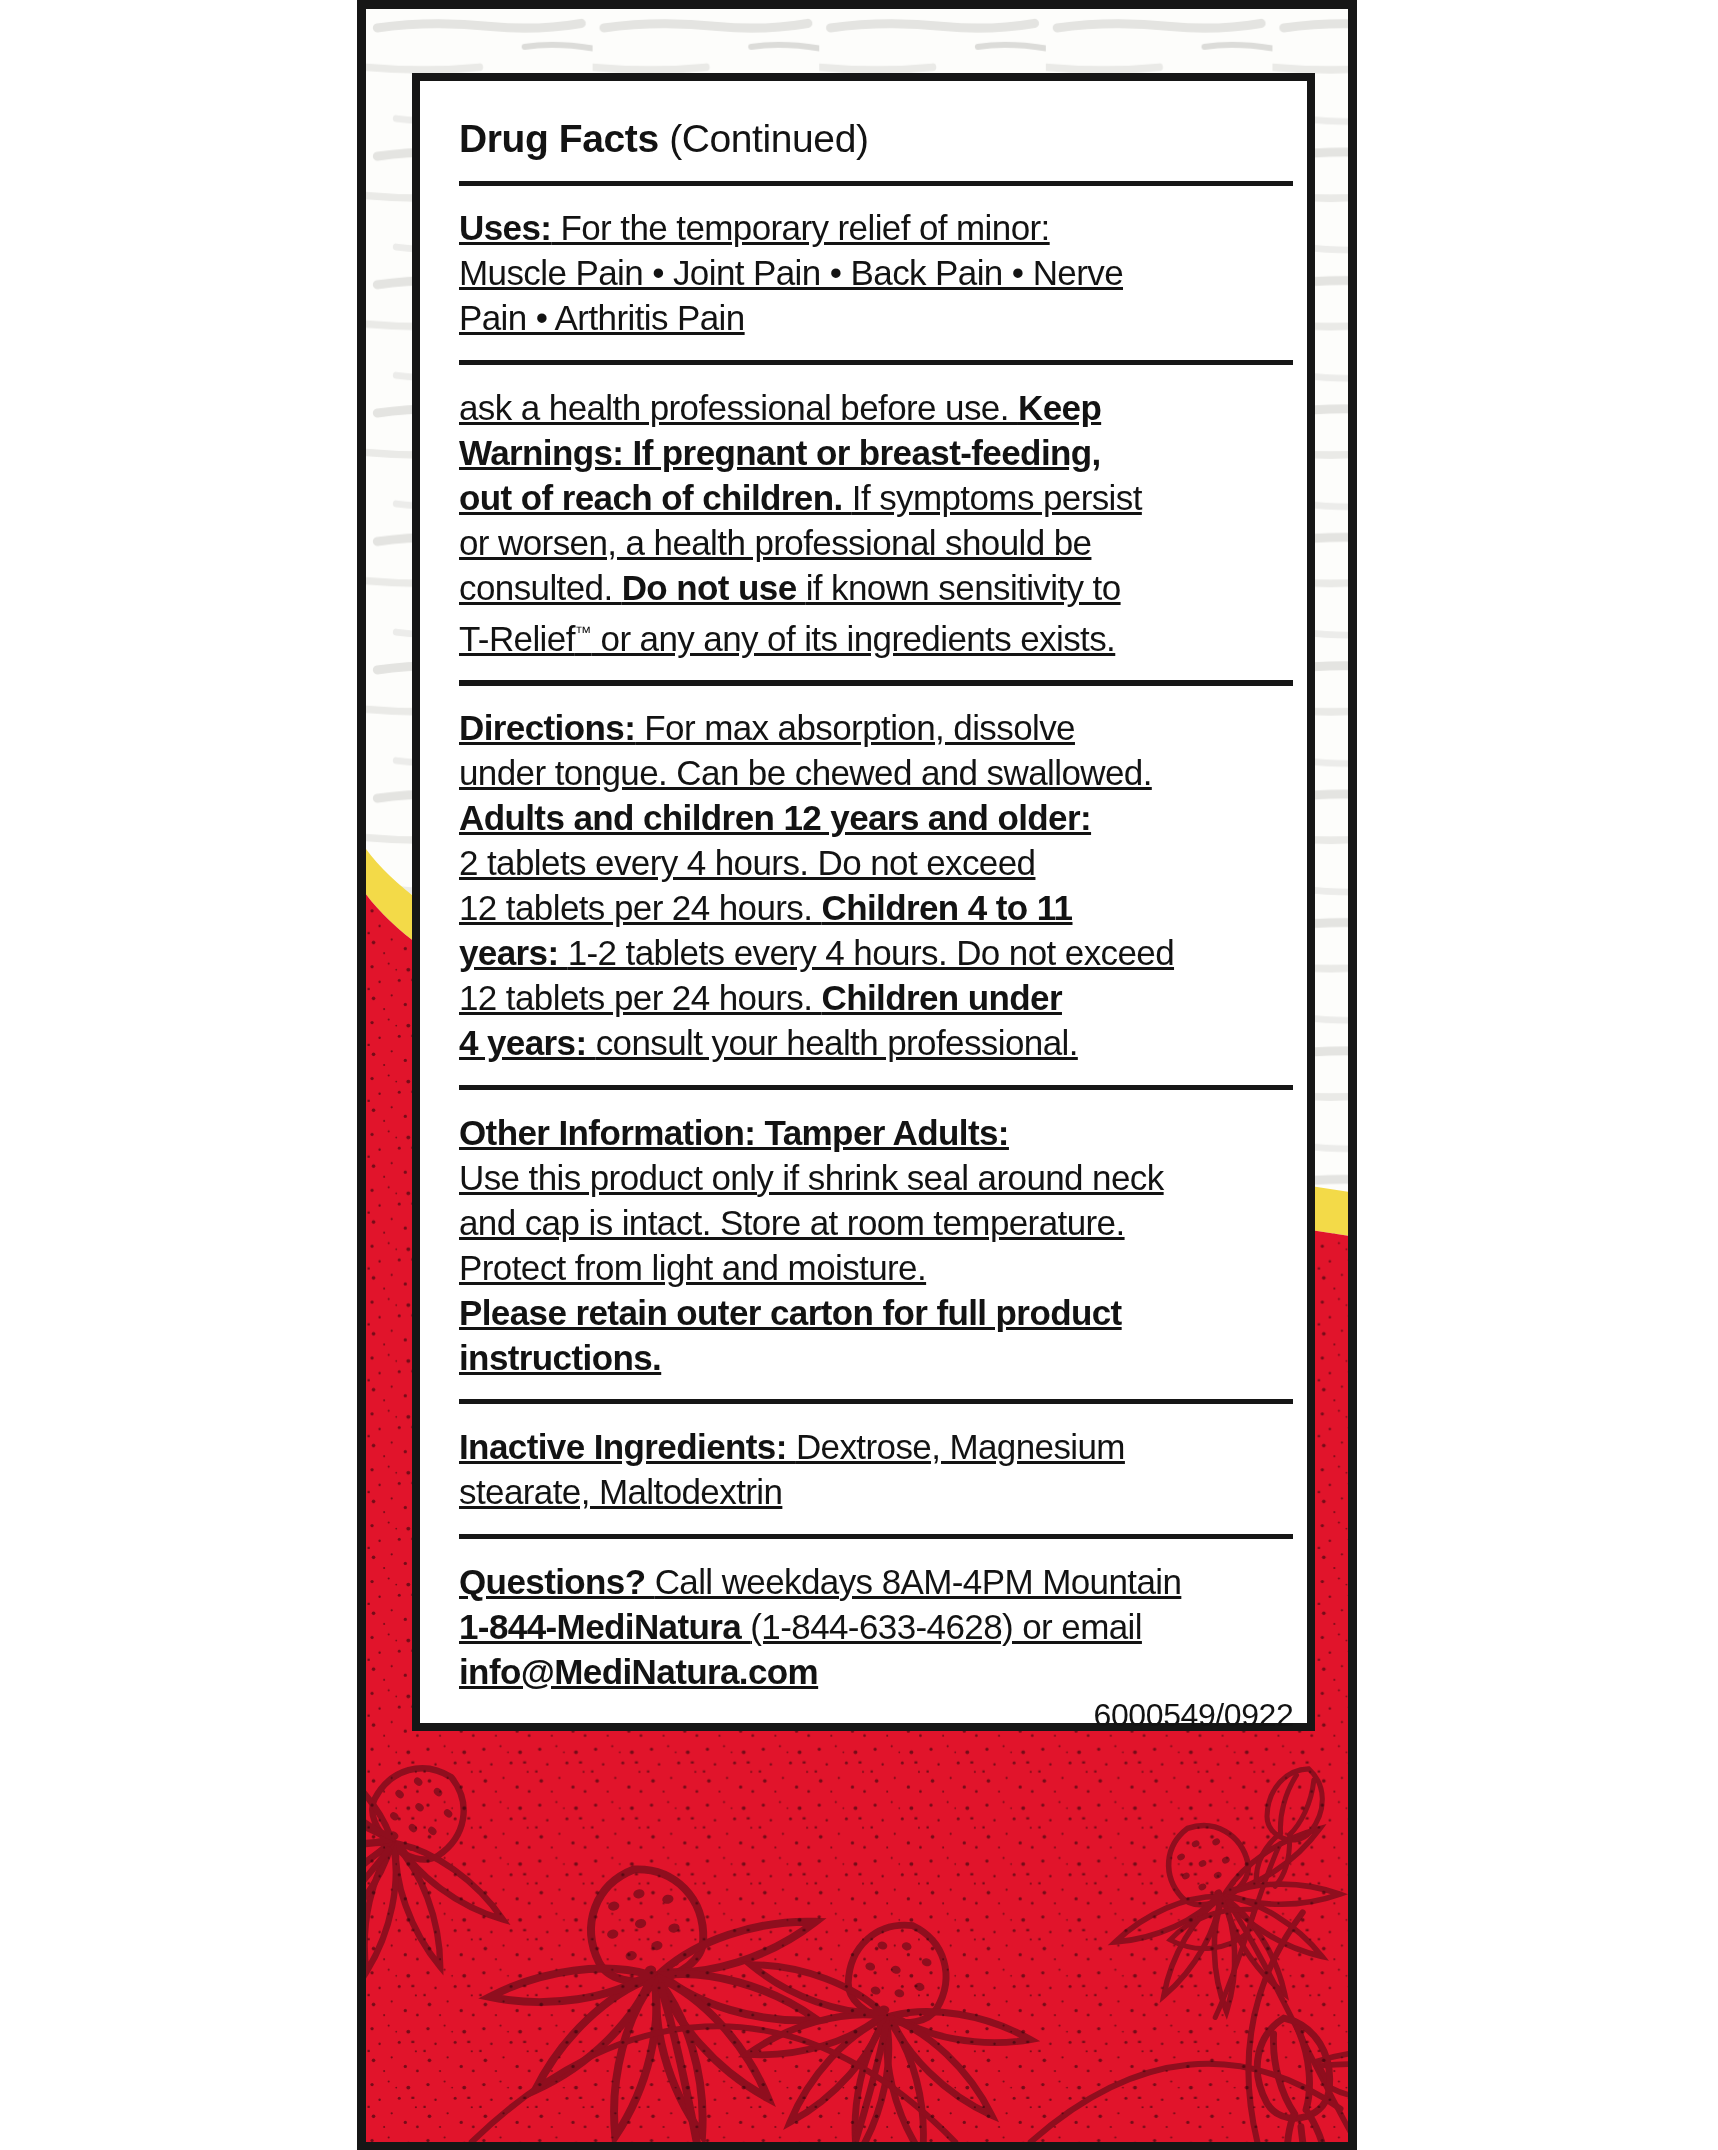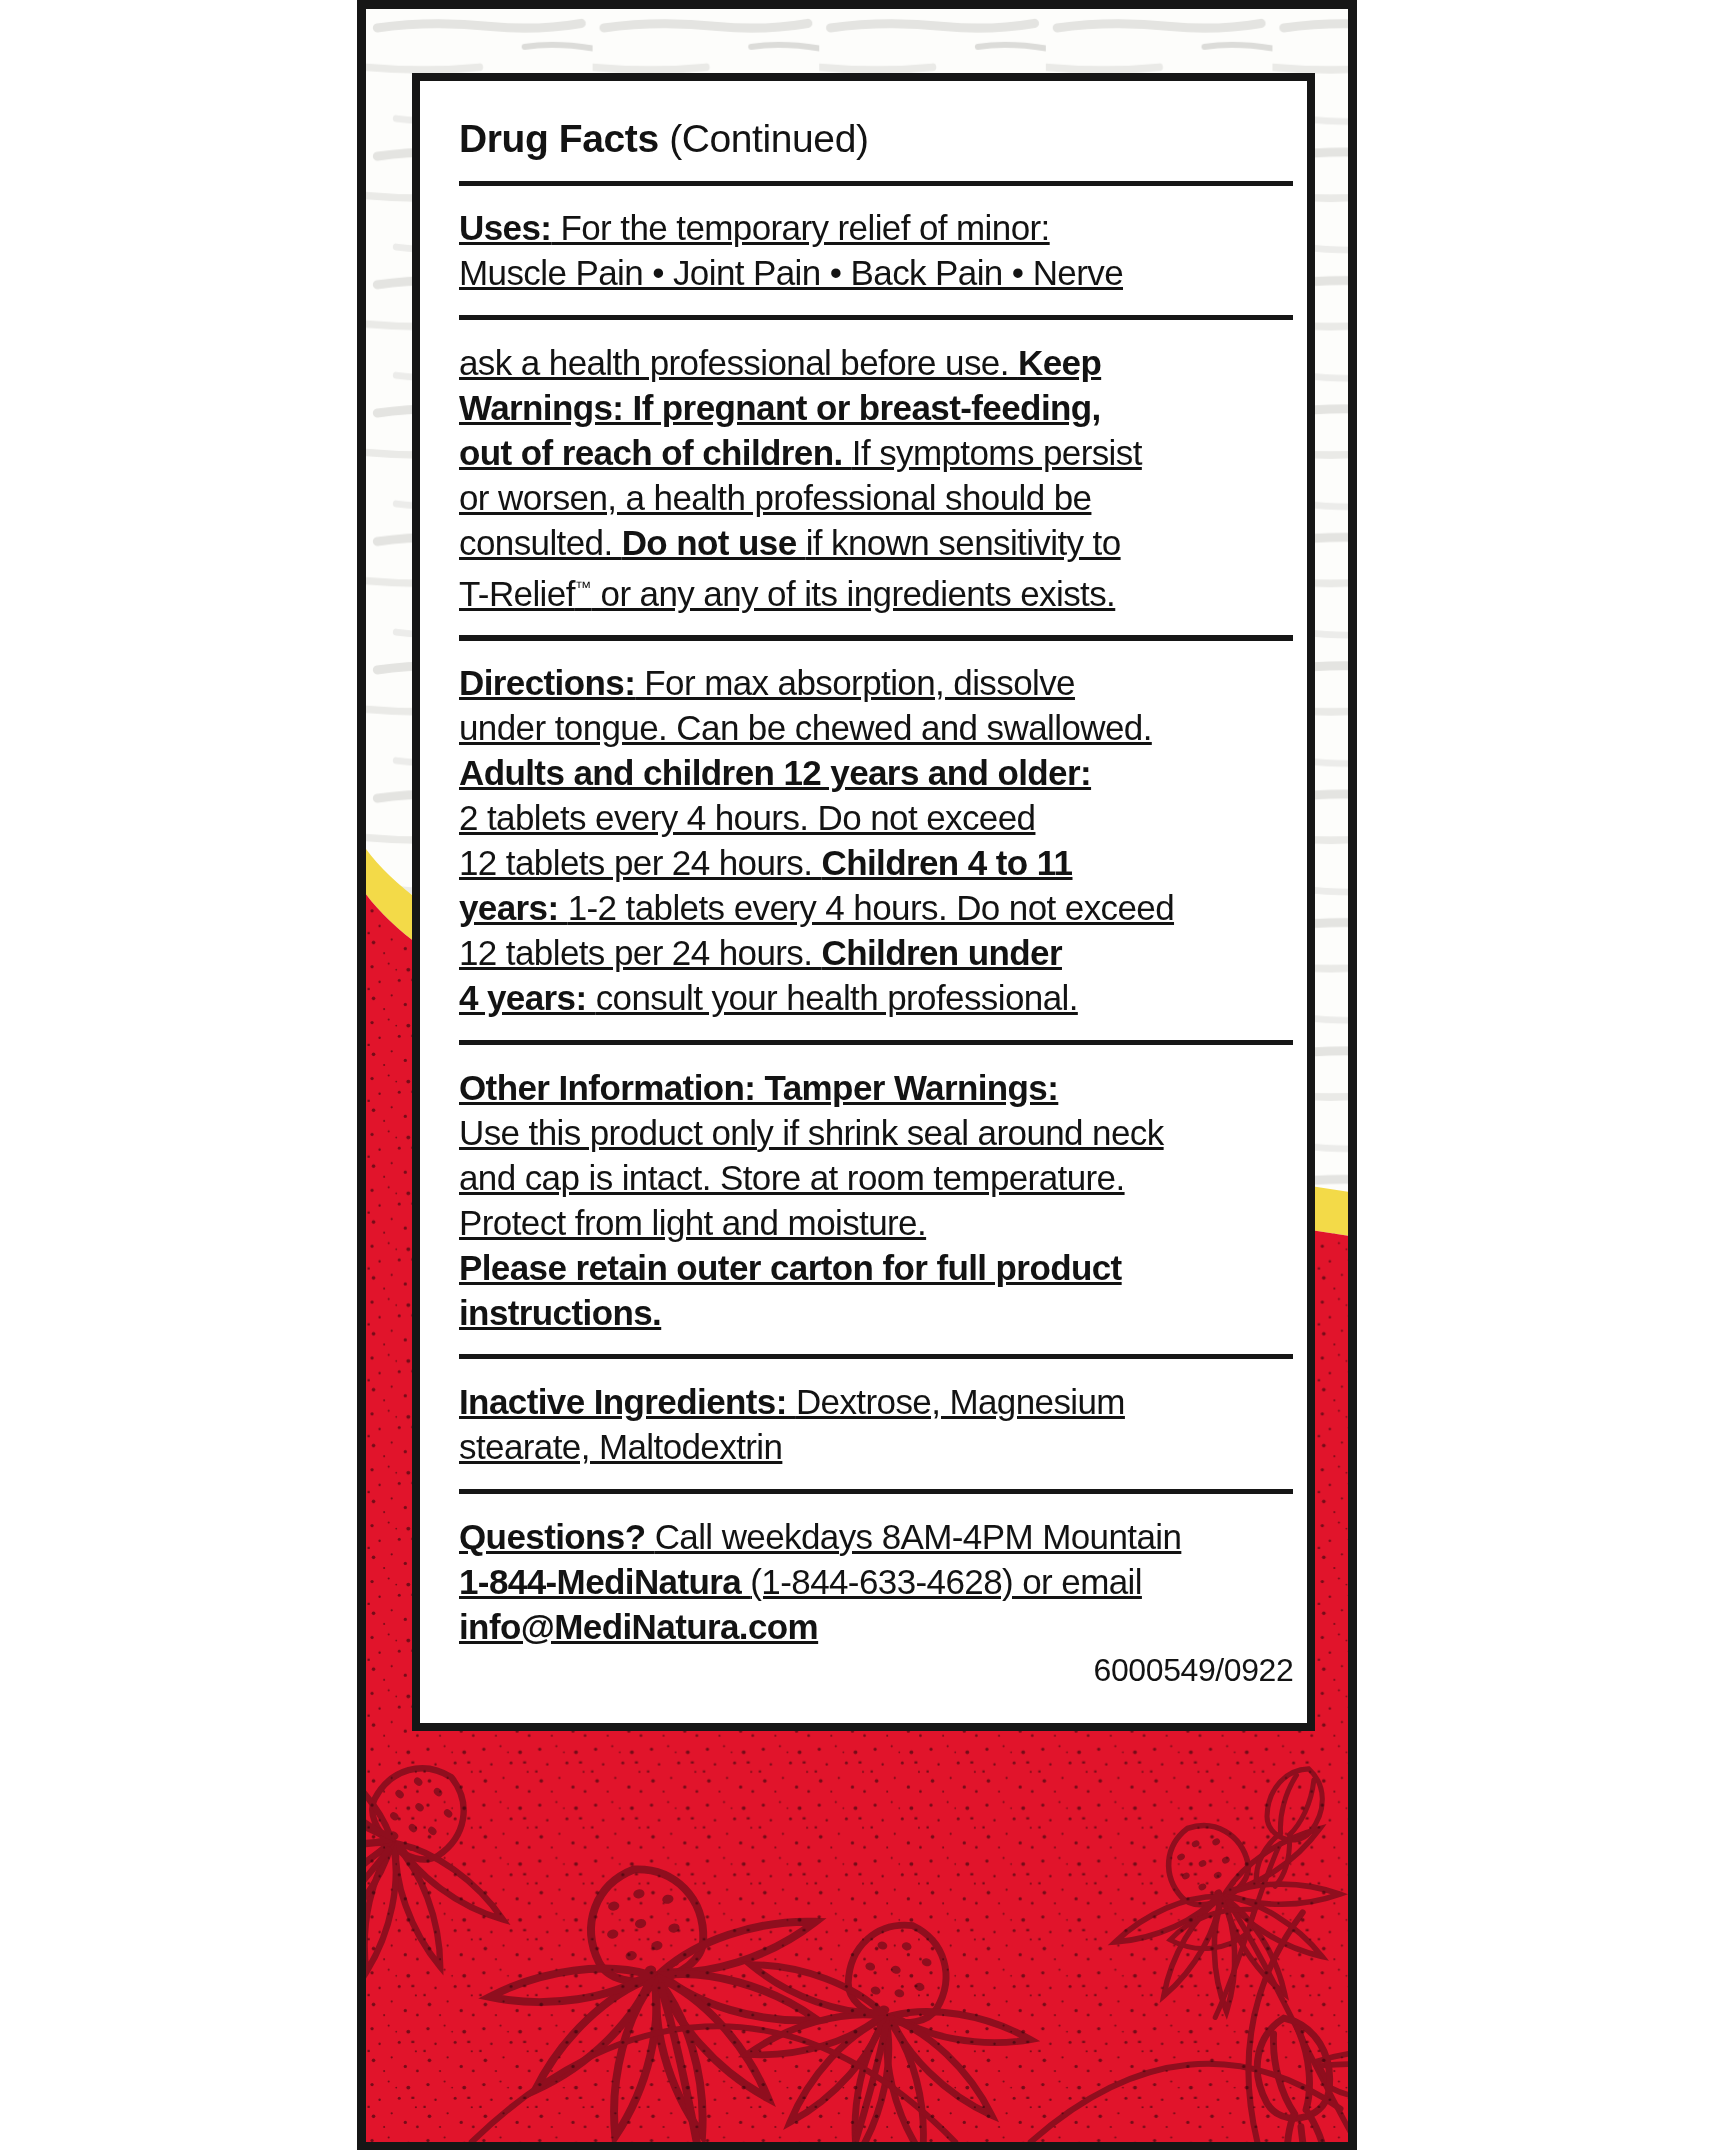--- a/index.html
+++ b/index.html
@@ -164,20 +164,21 @@
       <path d="M0 1172 C 130 1348 700 1536 1300 1624 L 1300 2824 L 0 2824 Z" fill="url(#speck)"></path>
     </svg>
 
     <div class="facts">
       <div class="title"><span class="b">Drug Facts</span><span> (Continued)</span></div>
 
       <div class="rule"></div>
       <div class="section">
           <div class="line"><span class="b">Uses:</span><span> For the temporary relief of minor:</span></div>
           <div class="line"><span>Muscle Pain • Joint Pain • Back Pain • Nerve</span></div>
+          <div class="line"><span>Pain • Arthritis Pain</span></div>
         </div>
 
       <div class="rule"></div>
       <div class="section">
           <div class="line"><span>ask a health professional before use. </span><span class="b">Keep</span></div>
           <div class="line"><span class="b">Warnings: If pregnant or breast-feeding,</span></div>
           <div class="line"><span class="b">out of reach of children. </span><span>If symptoms persist</span></div>
           <div class="line"><span>or worsen, a health professional should be</span></div>
           <div class="line"><span>consulted. </span><span class="b">Do not use </span><span>if known sensitivity to</span></div>
           <div class="line"><span>T-Relief</span><sup>™</sup><span> or any any of its ingredients exists.</span></div>
@@ -190,21 +191,21 @@
           <div class="line"><span class="b">Adults and children 12 years and older:</span></div>
           <div class="line"><span>2 tablets every 4 hours. Do not exceed</span></div>
           <div class="line"><span>12 tablets per 24 hours. </span><span class="b">Children 4 to 11</span></div>
           <div class="line"><span class="b">years: </span><span>1-2 tablets every 4 hours. Do not exceed</span></div>
           <div class="line"><span>12 tablets per 24 hours. </span><span class="b">Children under</span></div>
           <div class="line"><span class="b">4 years: </span><span>consult your health professional.</span></div>
         </div>
 
       <div class="rule"></div>
       <div class="section">
-          <div class="line"><span class="b">Other Information: Tamper Warnings:</span></div>
+          <div class="line"><span class="b">Other Information: Tamper Adults:</span></div>
           <div class="line"><span>Use this product only if shrink seal around neck</span></div>
           <div class="line"><span>and cap is intact. Store at room temperature.</span></div>
           <div class="line"><span>Protect from light and moisture.</span></div>
           <div class="line"><span class="b">Please retain outer carton for full product</span></div>
           <div class="line"><span class="b">instructions.</span></div>
         </div>
 
       <div class="rule"></div>
       <div class="section">
           <div class="line"><span class="b">Inactive Ingredients: </span><span>Dextrose, Magnesium</span></div>

